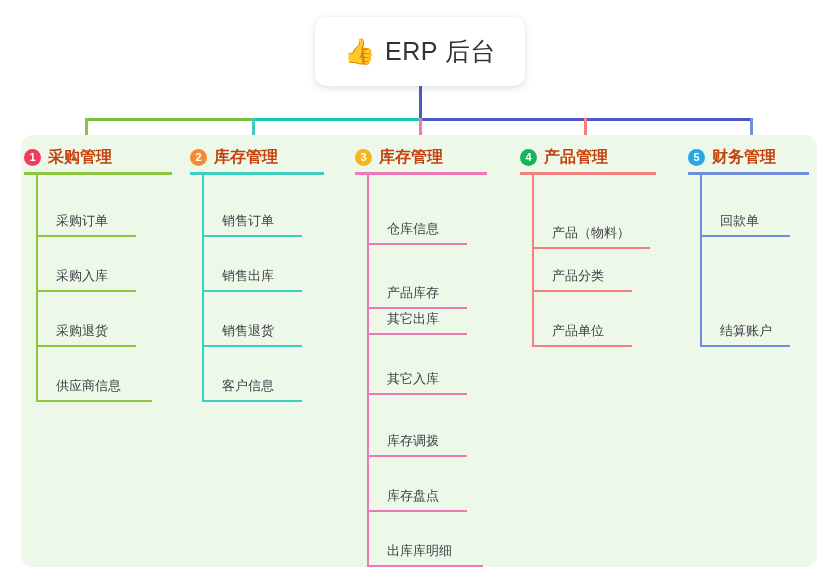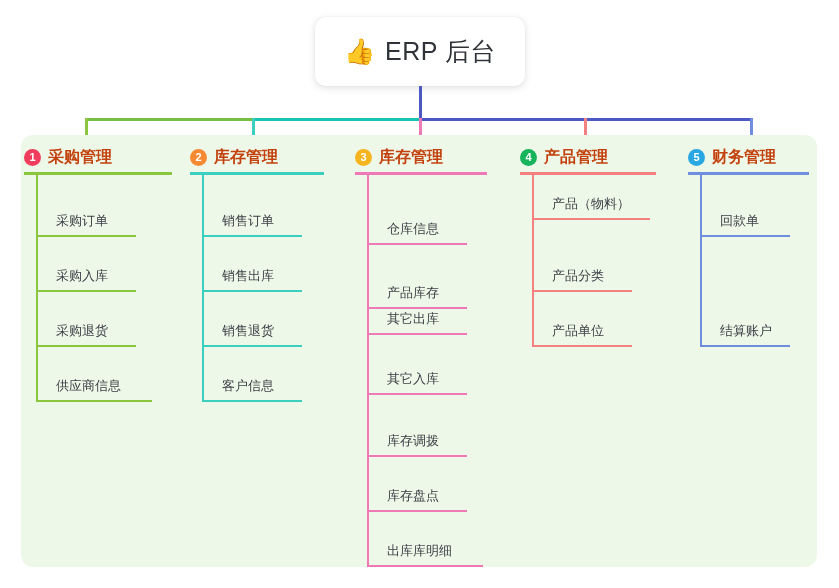--- a/index.html
+++ b/index.html
@@ -161,21 +161,21 @@
             <div class="leaf-rule" style="width: 116px; background: rgb(239, 120, 182);"></div>
           </div>
         </div>
         <div class="col" style="left: 499px; width: 136px; height: 432px;">
           <div class="col-head">
             <span class="badge" style="background: rgb(24, 180, 92);">4</span>
             <span class="col-title">产品管理</span>
           </div>
           <div class="col-underline" style="width: 136px; background: rgb(244, 129, 127);"></div>
           <div class="col-spine" style="height: 175px; background: rgb(244, 129, 127);"></div>
-          <div class="leaf" style="top: 30px; width: 118px; height: 55px; text-decoration: underline;">
+          <div class="leaf" style="top: 59px; width: 118px; height: 55px; text-decoration: underline;">
             <span class="leaf-label">产品（物料）</span>
             <div class="leaf-rule" style="width: 118px; background: rgb(244, 129, 127);"></div>
           </div>
           <div class="leaf" style="top: 157px; width: 100px; height: 55px;">
             <span class="leaf-label">产品单位</span>
             <div class="leaf-rule" style="width: 100px; background: rgb(244, 129, 127);"></div>
           </div>
           <div class="leaf" style="top: 102px; width: 100px; height: 55px;">
             <span class="leaf-label">产品分类</span>
             <div class="leaf-rule" style="width: 100px; background: rgb(244, 129, 127);"></div>

